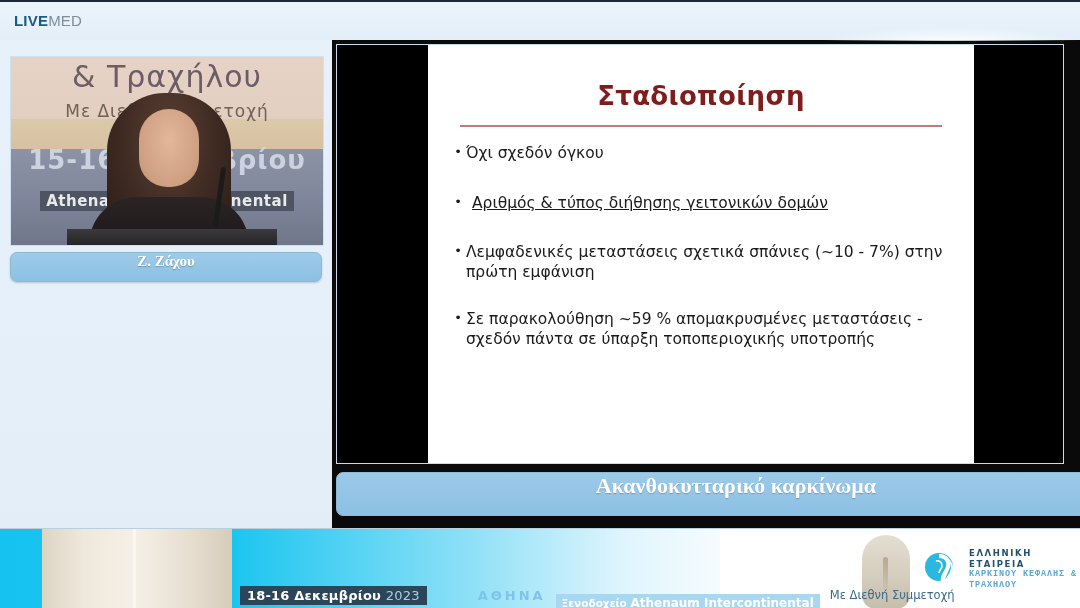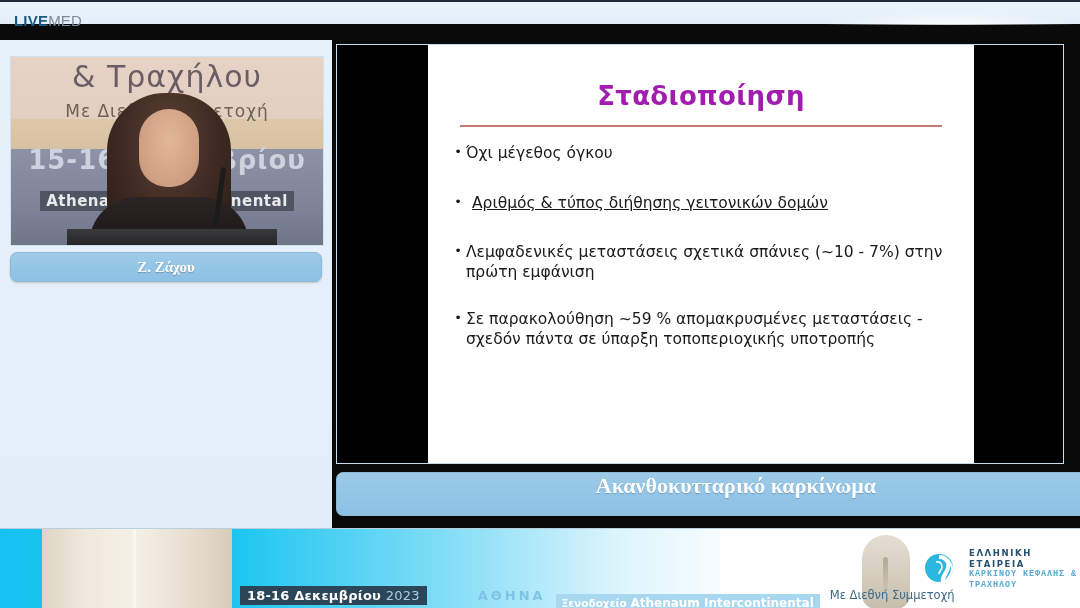--- a/index.html
+++ b/index.html
@@ -5,21 +5,21 @@
   html,body{margin:0;padding:0;}
   body{
     width:1080px;height:608px;overflow:hidden;
     background:#000;
     font-family:"DejaVu Sans", sans-serif;
   }
   #app{position:relative;width:1080px;height:608px;background:#0a0a0a;}
 
   
   .topbar{
-    position:absolute;left:0;top:0;width:1080px;height:24px;
+    position:absolute;left:0;top:0;width:1080px;height:40px;
     background:linear-gradient(180deg,#eaf4fb 0%,#e6f1fa 60%,#e2eef8 100%);
     border-top:2px solid #1d2b38;
     box-sizing:border-box;
   }
   .topbar:after{
     content:"";position:absolute;right:0;bottom:-1px;width:260px;height:14px;
     background:radial-gradient(ellipse at 50% 120%,#ffffff 0%,rgba(255,255,255,0) 70%);
   }
   .logo{
     position:absolute;left:14px;top:11px;
@@ -68,41 +68,41 @@
   .spk-mic{position:absolute;left:206px;top:110px;width:5px;height:60px;
     background:#1b1b1b;transform:rotate(8deg);border-radius:3px;}
   .spk-podium{position:absolute;left:56px;top:172px;width:210px;height:18px;
     background:linear-gradient(180deg,#3a3a3c 0%,#232325 100%);}
 
   .namebadge{
     position:absolute;left:10px;top:212px;width:312px;height:30px;
     background:linear-gradient(180deg,#9ecbe8 0%,#8cc0e3 100%);
     border:1px solid #8fb8d4;border-radius:7px;
     box-sizing:border-box;
-    display:flex;align-items:center;justify-content:center;
+    display:flex;justify-content:center;
     box-shadow:0 1px 2px rgba(0,0,0,0.18);
   }
   .namebadge span{
     font-family:"Liberation Serif", serif;font-size:15px;color:#ffffff;font-weight:bold;
     text-shadow:0 1px 1px rgba(0,0,0,0.25);
   }
 
   
   .stage{
     position:absolute;left:336px;top:44px;width:728px;height:420px;
     background:#000;border:1px solid #c9dced;box-sizing:border-box;
   }
   .slide{
     position:absolute;left:91px;top:0;width:546px;height:418px;
     background:#ffffff;
   }
   .slide-title{
     position:absolute;left:0;top:36px;width:100%;text-align:center;
     font-family:"DejaVu Sans",sans-serif;font-size:26px;font-weight:bold;
-    color:#a21caf;letter-spacing:0.3px;
+    color:#7f1d1d;letter-spacing:0.3px;
   }
   .slide-rule{
     position:absolute;left:32px;top:80px;width:482px;height:2px;background:#c57a74;
   }
   .bullets{position:absolute;left:22px;top:98px;width:508px;}
   .bullet{
     display:flex;align-items:flex-start;
     font-family:"DejaVu Sans",sans-serif;font-size:15.5px;color:#1a1a1a;
     line-height:1.32;margin-bottom:20px;
   }
@@ -170,21 +170,21 @@
   .f-hotel{
     background:#a8d8ef;color:#ffffff;font-family:"DejaVu Sans",sans-serif;
     font-size:12px;font-weight:bold;padding:2px 6px;margin-top:16px;
   }
   .f-hotel .sm{font-size:10.5px;}
   .f-part{
     font-family:"DejaVu Sans",sans-serif;font-size:11.5px;color:#3b6a86;padding-left:4px;
   }
 
   
-  .soc{position:absolute;left:922px;top:548px;display:flex;align-items:center;gap:7px;}
+  .soc{position:absolute;left:922px;top:548px;display:flex;align-items:flex-start;gap:7px;}
   .soc-mark{position:relative;width:40px;height:40px;}
   .soc-txt{line-height:1.25;}
   .soc-l1{font-family:"DejaVu Sans",sans-serif;font-size:8.5px;font-weight:bold;
     color:#23506e;letter-spacing:1.6px;}
   .soc-l2{font-family:Liberation Mono, monospace;font-size:8.5px;font-weight:bold;
     color:#5aa8cf;letter-spacing:0.9px;}
 </style>
 </head>
 <body>
 
@@ -221,21 +221,21 @@
   </div>
 
   <div class="stage">
     <div class="slide">
       <div class="slide-title">Σταδιοποίηση</div>
       <div class="slide-rule"></div>
 
       <div class="bullets">
         <div class="bullet b1">
           <div class="dot">•</div>
-          <div class="txt">Όχι μέγεθος όγκου</div>
+          <div class="txt">Όχι σχεδόν όγκου</div>
         </div>
         <div class="bullet b2 indent">
           <div class="dot">•</div>
           <div class="txt"> Αριθμός &amp; τύπος διήθησης γειτονικών δομών</div>
         </div>
         <div class="bullet b3">
           <div class="dot">•</div>
           <div class="txt">Λεμφαδενικές μεταστάσεις σχετικά σπάνιες (~10 - 7%) στην πρώτη εμφάνιση</div>
         </div>
         <div class="bullet">

